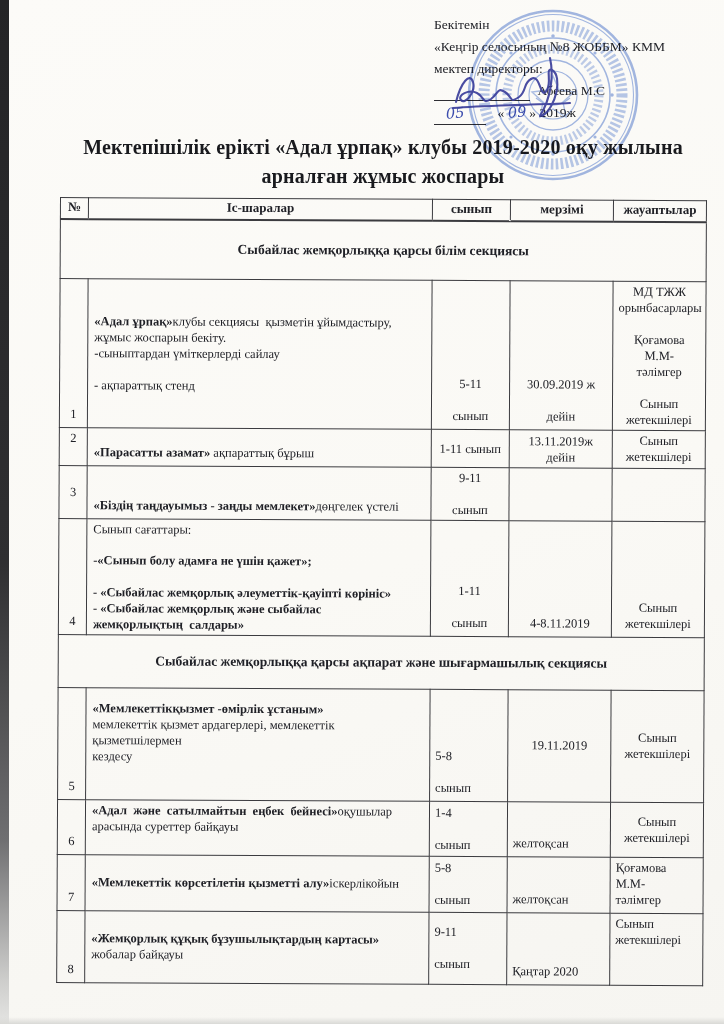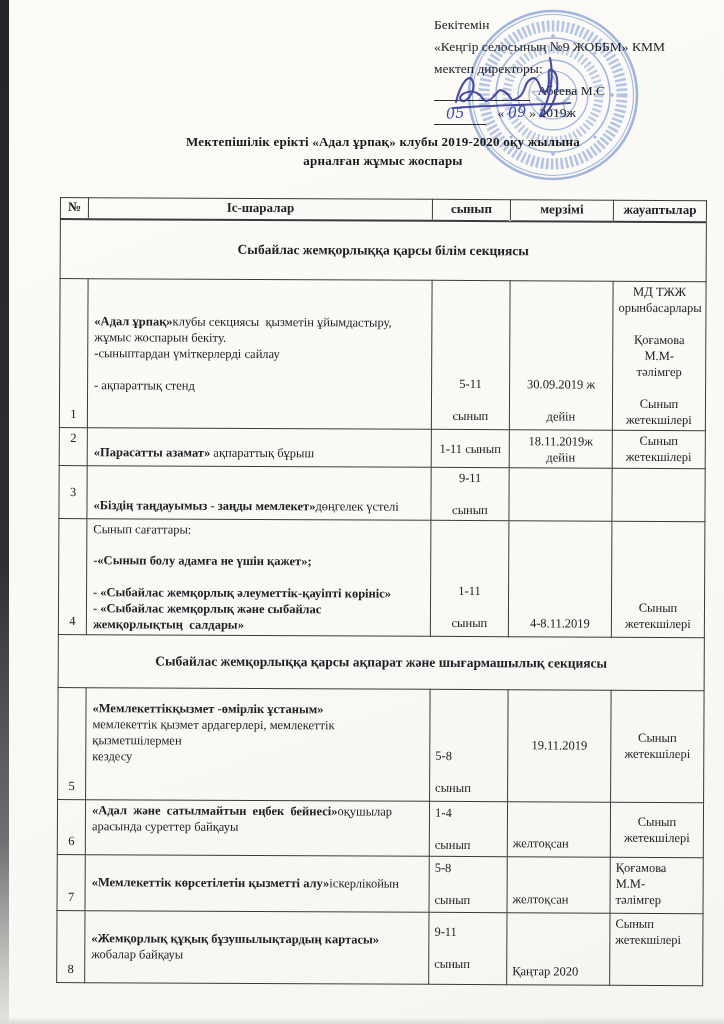--- a/index.html
+++ b/index.html
@@ -43,21 +43,21 @@
   }
   
   .signature{
     position:absolute;left:448px;top:50px;width:150px;height:72px;
     z-index:6;pointer-events:none;
   }
 
   
   .title{
     position:absolute;left:70px;top:133px;width:626px;
-    text-align:center;font-weight:bold;font-size:13px;line-height:1.45;
+    text-align:center;font-weight:bold;font-size:20px;line-height:1.45;
     color:#191a1e;letter-spacing:.2px;
   }
 
   
   .tbl-wrap{position:absolute;left:60px;top:197px;width:646px;transform:rotate(.28deg);transform-origin:0 0;}
   table{border-collapse:collapse;table-layout:fixed;width:646px;background:transparent;}
   col.c-num{width:28px;} col.c-act{width:344px;} col.c-grade{width:78px;} col.c-term{width:103px;} col.c-resp{width:93px;}
   th,td{
     border:1.4px solid #3b3b3f;
     font-size:12.5px;line-height:1.28;
@@ -79,21 +79,21 @@
 </style>
 </head>
 <body>
 
 <div class="page">
   <div class="scan-edge-left"></div>
   <div class="scan-edge-bottom"></div>
 
   <div class="approval">
     <div class="appr-line">Бекітемін</div>
-    <div class="appr-line">«Кеңгір селосының №9  ЖОББМ» КММ</div>
+    <div class="appr-line">«Кеңгір селосының №8  ЖОББМ» КММ</div>
     <div class="appr-line">мектеп директоры:</div>
     <div class="appr-line">
       <span class="u long"></span>
       <span>Абеева М.С</span>
     </div>
     <div class="appr-line">
       <span class="u short"><span class="hand">05</span></span>
       <span>«</span>
       <span class="hand">09</span>
       <span>»</span>
@@ -186,21 +186,21 @@
 Сынып
 жетекшілері</td>
         </tr>
 
         <tr style="height:38px">
           <td class="num vt">2</td>
           <td class="desc vb">
               <div class="rl"><span class="bb">«Парасатты азамат»</span><span> ақпараттық бұрыш</span></div>
             </td>
           <td class="pre vm">1-11 сынып</td>
-          <td class="pre vm">18.11.2019ж дейін</td>
+          <td class="pre vm">13.11.2019ж дейін</td>
           <td class="pre vt">Сынып
 жетекшілері</td>
         </tr>
 
         <tr style="height:43px">
           <td class="num vm">3</td>
           <td class="desc vb">
               <div class="rl"><span class="bb">«Біздің таңдауымыз - заңды мемлекет»</span><span>дөңгелек үстелі</span></div>
             </td>
           <td class="pre vt">9-11

